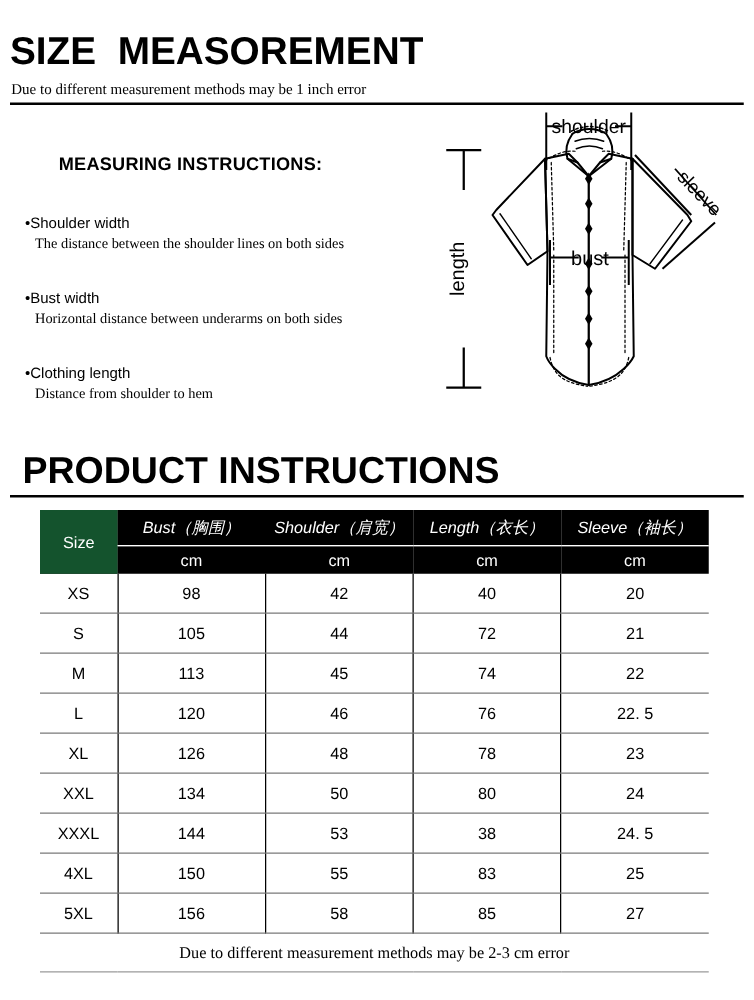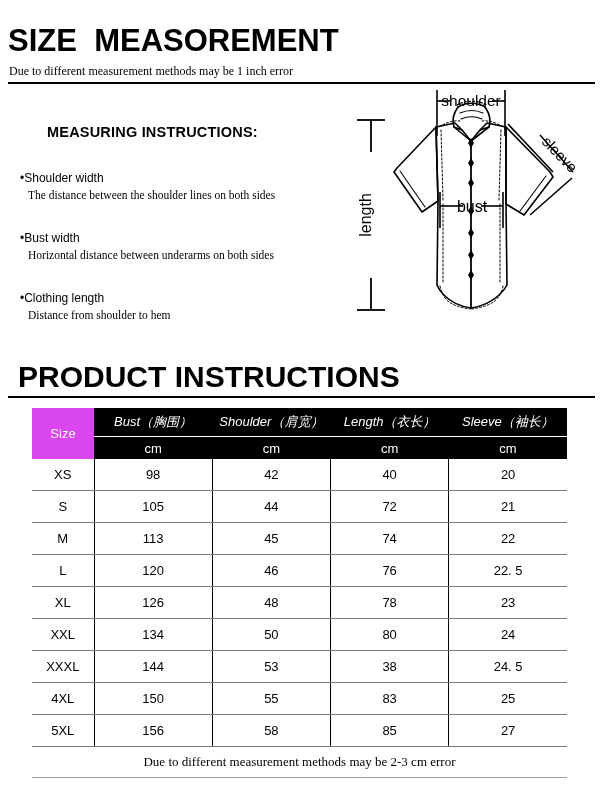--- a/index.html
+++ b/index.html
@@ -121,21 +121,21 @@
     font-size: 13px;
     font-weight: normal;
     padding: 0;
   }
   thead.thead-black {
     background: #000000;
     color: #ffffff;
   }
   th.size-head {
     width: 62px;
-    background: #d946ef;
+    background: #14532d;
     color: #fff;
     font-size: 13px;
     border-right: 0;
   }
   th.mcol {
     height: 28px;
     font-size: 13.5px;
     border-bottom: 1px solid #ffffff;
     white-space: nowrap;
     font-style: italic;

